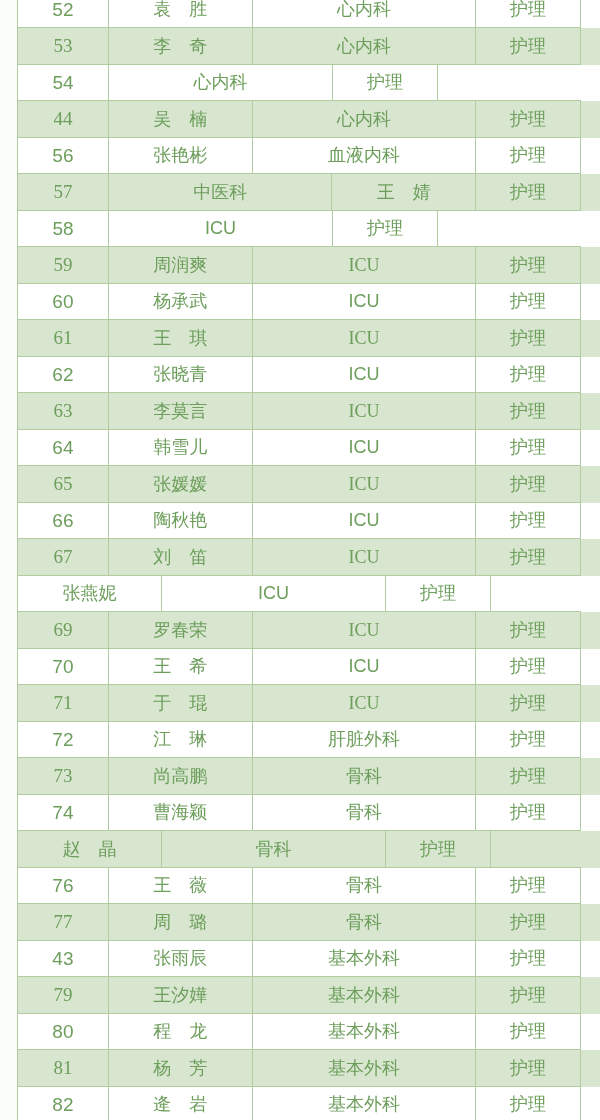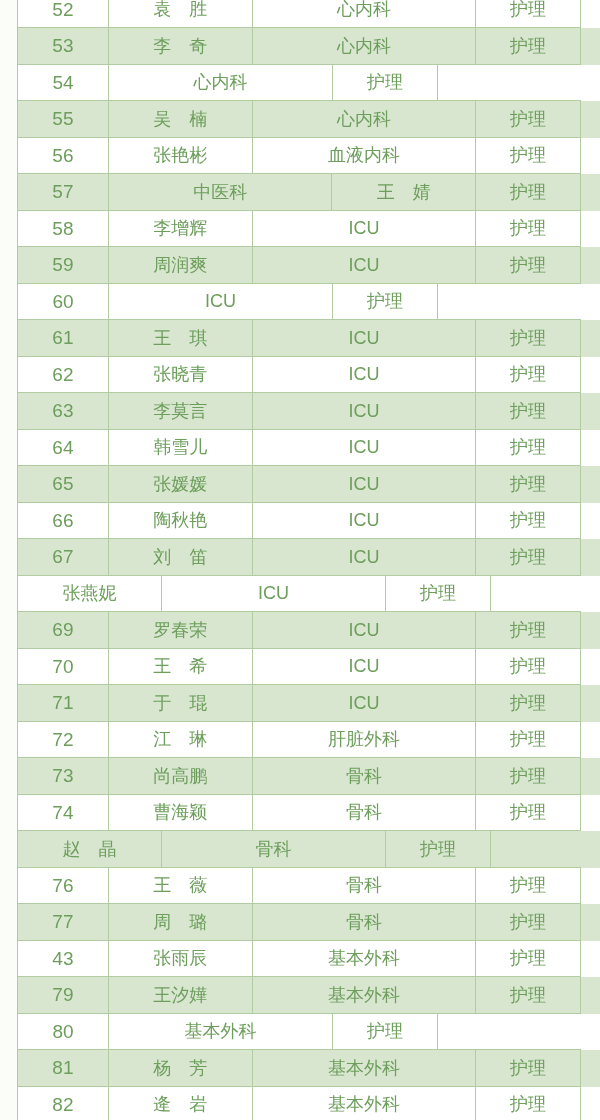--- a/index.html
+++ b/index.html
@@ -11,21 +11,21 @@
   }
   html,body{margin:0;padding:0;}
   body{
     width:600px;height:1120px;overflow:hidden;background:#ffffff;
     font-family:"Liberation Sans","DejaVu Sans",sans-serif;
   }
   .page{position:relative;width:600px;height:1120px;overflow:hidden;}
   .rows{position:absolute;top:-8.5px;left:0;width:600px;}
   .row{width:600px;height:36.5px;}
   .row.white{background:var(--white);}
-  .row.green{background:var(--green);}
+  .row.green{background:var(--green);font-family:Liberation Serif, serif;}
   .strip{
     margin-left:17px;width:564px;height:100%;
     display:flex;box-sizing:border-box;
     border-left:1px solid var(--border);
     border-bottom:1px solid var(--border);
   }
   .cell{
     box-sizing:border-box;height:100%;
     display:flex;align-items:center;justify-content:center;
     border-right:1px solid var(--border);
@@ -64,21 +64,21 @@
   </div>
       <div class="row white">
     <div class="strip">
       <div class="cell c-no">54</div>
       <div class="cell c-dept">心内科</div>
       <div class="cell c-role">护理</div>
     </div>
   </div>
       <div class="row green">
     <div class="strip">
-      <div class="cell c-no">55</div>
+      <div class="cell c-no">44</div>
       <div class="cell c-name">吴　楠</div>
       <div class="cell c-dept">心内科</div>
       <div class="cell c-role">护理</div>
     </div>
   </div>
       <div class="row white">
     <div class="strip">
       <div class="cell c-no">56</div>
       <div class="cell c-name">张艳彬</div>
       <div class="cell c-dept">血液内科</div>
@@ -89,36 +89,36 @@
     <div class="strip">
       <div class="cell c-no">57</div>
       <div class="cell c-dept">中医科</div>
       <div class="cell c-name">王　婧</div>
       <div class="cell c-role">护理</div>
     </div>
   </div>
       <div class="row white">
     <div class="strip">
       <div class="cell c-no">58</div>
-      <div class="cell c-name">李增辉</div>
       <div class="cell c-dept">ICU</div>
       <div class="cell c-role">护理</div>
     </div>
   </div>
       <div class="row green">
     <div class="strip">
       <div class="cell c-no">59</div>
       <div class="cell c-name">周润爽</div>
       <div class="cell c-dept">ICU</div>
       <div class="cell c-role">护理</div>
     </div>
   </div>
       <div class="row white">
     <div class="strip">
       <div class="cell c-no">60</div>
+      <div class="cell c-name">杨承武</div>
       <div class="cell c-dept">ICU</div>
       <div class="cell c-role">护理</div>
     </div>
   </div>
       <div class="row green">
     <div class="strip">
       <div class="cell c-no">61</div>
       <div class="cell c-name">王　琪</div>
       <div class="cell c-dept">ICU</div>
       <div class="cell c-role">护理</div>
@@ -262,20 +262,21 @@
     <div class="strip">
       <div class="cell c-no">79</div>
       <div class="cell c-name">王汐嬅</div>
       <div class="cell c-dept">基本外科</div>
       <div class="cell c-role">护理</div>
     </div>
   </div>
       <div class="row white">
     <div class="strip">
       <div class="cell c-no">80</div>
+      <div class="cell c-name">程　龙</div>
       <div class="cell c-dept">基本外科</div>
       <div class="cell c-role">护理</div>
     </div>
   </div>
       <div class="row green">
     <div class="strip">
       <div class="cell c-no">81</div>
       <div class="cell c-name">杨　芳</div>
       <div class="cell c-dept">基本外科</div>
       <div class="cell c-role">护理</div>

